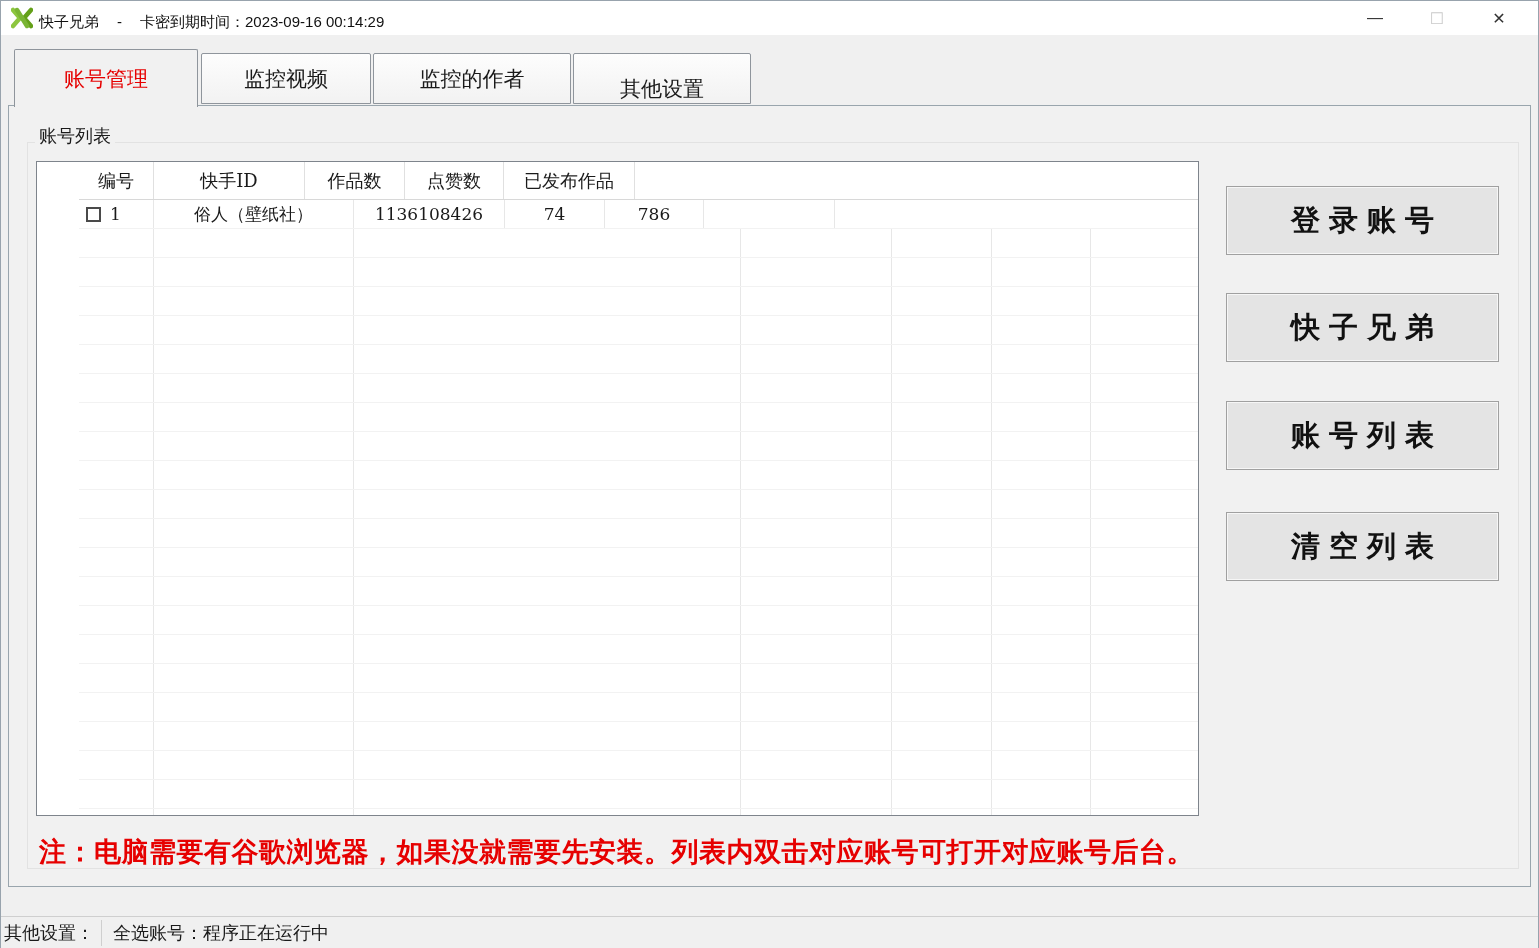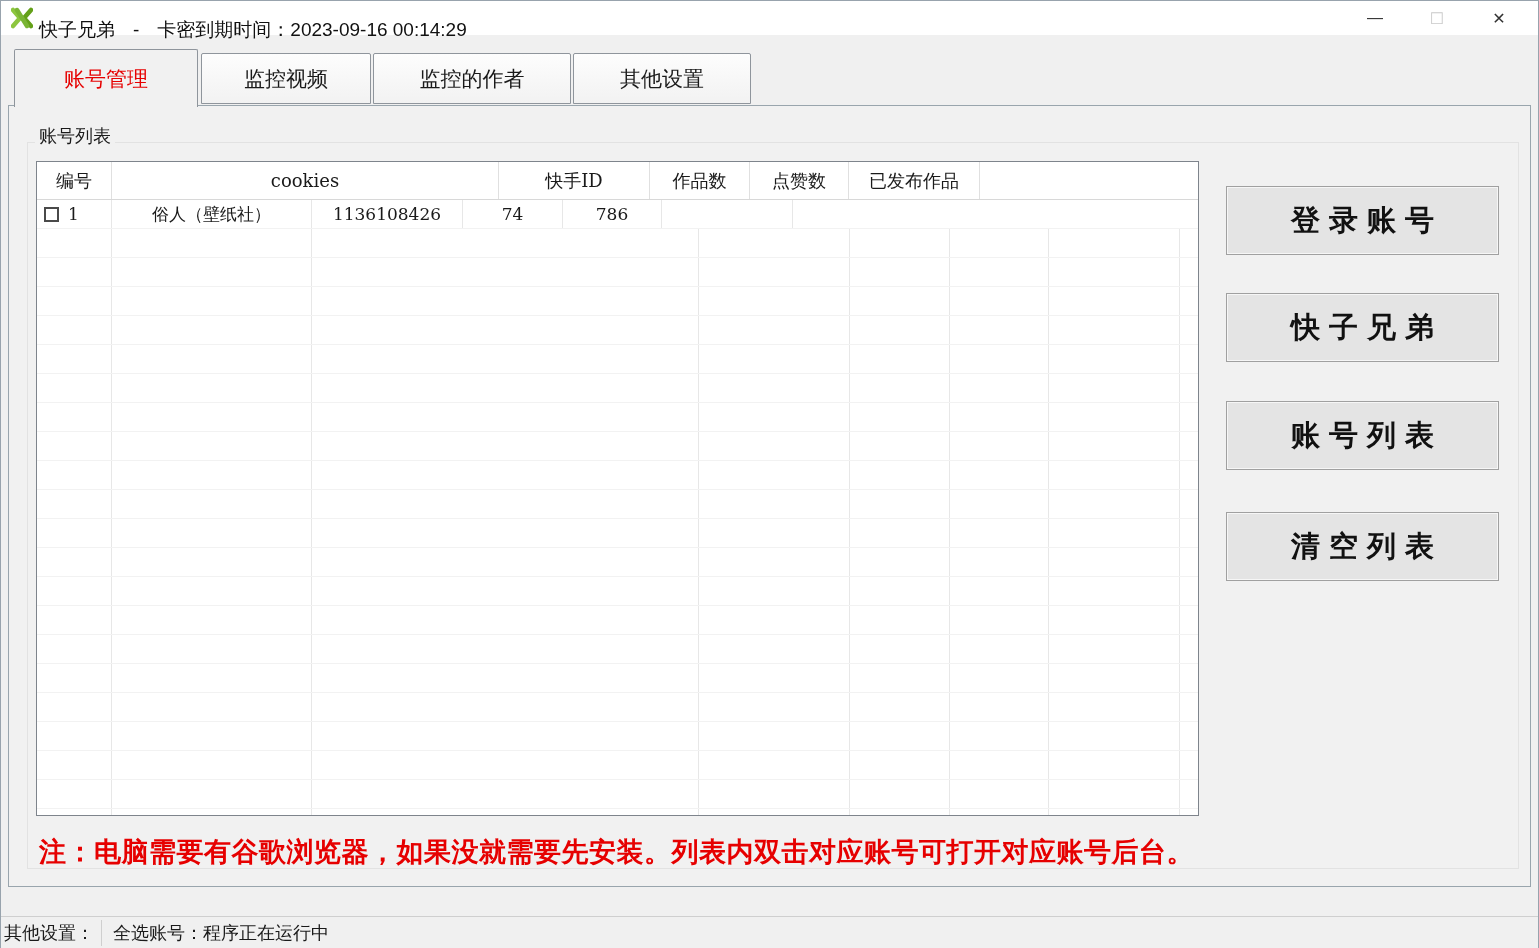--- a/index.html
+++ b/index.html
@@ -5,22 +5,22 @@
   * { margin:0; padding:0; box-sizing:border-box; }
   html,body { width:1539px; height:948px; overflow:hidden; }
   body { font-family:"Liberation Sans", sans-serif; background:#f0f0f0; color:#1a1a1a; }
 
   .window { position:relative; width:1539px; height:948px; background:#f0f0f0;
             border:1px solid #98a3ad; }
 
   
   .titlebar { position:absolute; left:0; top:0; width:100%; height:34px; background:#ffffff; }
   .app-icon { position:absolute; left:10px; top:6px; width:22px; height:22px; }
-  .title-text { position:absolute; left:38px; top:12px; height:34px; line-height:34px;
-                font-size:19px; color:#111; white-space:nowrap; }
+  .title-text { position:absolute; left:38px; top:4px; height:34px; line-height:34px;
+                font-size:15px; color:#111; white-space:nowrap; }
   .title-text .sep { margin:0 18px; }
   .win-controls { position:absolute; right:8px; top:0; height:34px; display:flex; }
   .win-btn { width:62px; height:34px; display:flex; align-items:center; justify-content:center;
              font-size:16px; color:#333; }
   .win-btn.disabled { color:#c9c9c9; }
 
   
   .tab { position:absolute; top:52px; height:51px; background:linear-gradient(#fdfdfd,#f2f2f2);
          border:1px solid #8f959c; border-radius:2px 2px 0 0; display:flex; align-items:center;
          justify-content:center; font-size:21px; color:#1a1a1a; z-index:1; }
@@ -32,21 +32,21 @@
            border:1px solid #99a5ad; background:#f1f1f1; z-index:2; }
 
   .groupbox { position:absolute; left:26px; top:141px; width:1492px; height:727px;
               border:1px solid #e2e2e2; z-index:3; }
   .group-label { position:absolute; left:34px; top:123px; padding:0 4px; background:#f1f1f1;
                  font-size:18px; z-index:4; }
 
   
   .table { position:absolute; left:35px; top:160px; width:1163px; height:655px;
            background:#ffffff; border:1px solid #7e848c; z-index:4; overflow:hidden;
-           font-family:"DejaVu Serif","Liberation Serif",serif; }
+           font-family:"DejaVu Serif","Liberation Serif",serif;padding-left:42px; }
   .thead { display:flex; height:38px; border-bottom:1px solid #d8d8d8; }
   .th { display:flex; align-items:center; justify-content:center; font-size:18px;
         border-right:1px solid #e0e0e0; flex:0 0 auto; white-space:nowrap; }
   .th.filler, .td.filler { flex:1 1 auto; border-right:none; }
   .tr { display:flex; height:29px; border-bottom:1px solid #f2f2f2; }
   .td { display:flex; align-items:center; justify-content:center; font-size:17px;
         border-right:1px solid #e7e7e7; flex:0 0 auto; overflow:hidden; white-space:nowrap; }
   .td.cell-index { justify-content:flex-start; padding-left:7px; }
   .checkbox { width:15px; height:15px; border:2px solid #4a4a4a; background:#fff;
               margin-right:9px; flex:0 0 auto; }
@@ -94,33 +94,32 @@
   <div id="tabbar">
       <div class="tab active" style="left: 13px; width: 184px;">
         <span>账号管理</span>
       </div>
       <div class="tab" style="left: 200px; width: 170px;">
         <span>监控视频</span>
       </div>
       <div class="tab" style="left: 372px; width: 198px;">
         <span>监控的作者</span>
       </div>
-      <div class="tab" style="left: 572px; width: 178px;">
+      <div class="tab" style="left: 572px; width: 178px; align-items: flex-end;">
         <span>其他设置</span>
       </div>
     </div>
 
   <div class="panel"></div>
   <span class="group-label">账号列表</span>
   <div class="groupbox"></div>
 
   <div class="table">
     <div class="thead" id="thead">
         <div class="th" style="width: 75px;">编号</div>
-        <div class="th" style="width: 387px;">cookies</div>
         <div class="th" style="width: 151px;">快手ID</div>
         <div class="th" style="width: 100px;">作品数</div>
         <div class="th" style="width: 99px;">点赞数</div>
         <div class="th" style="width: 131px;">已发布作品</div>
         <div class="th filler"></div>
       </div>
     <div id="tbody">
         <div class="tr">
           <div class="td cell-index" style="width: 75px;">
             <span class="checkbox"></span>

